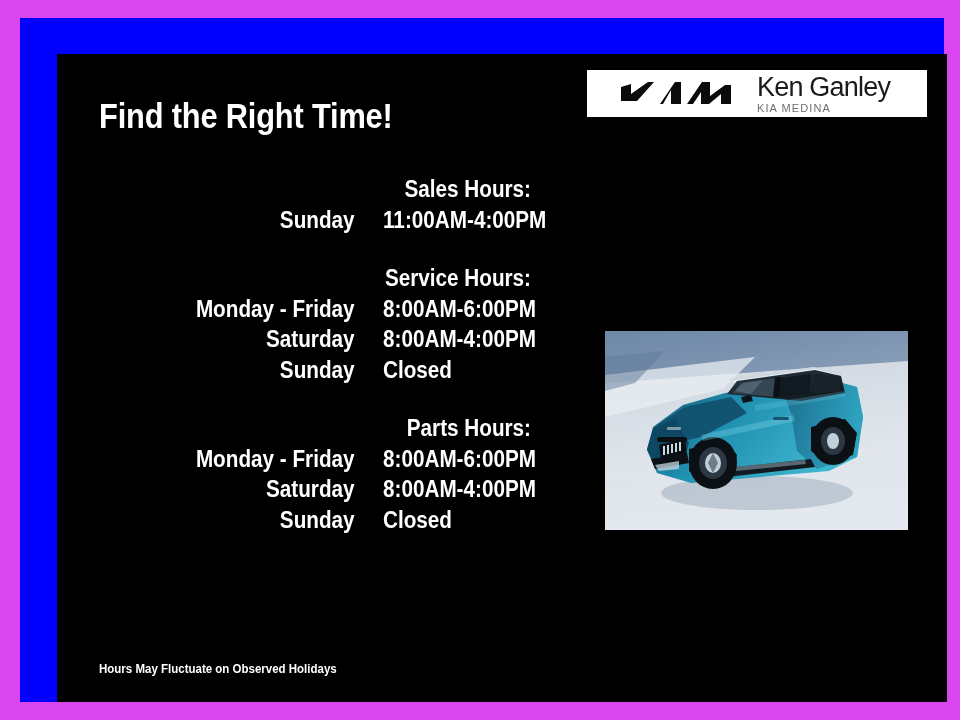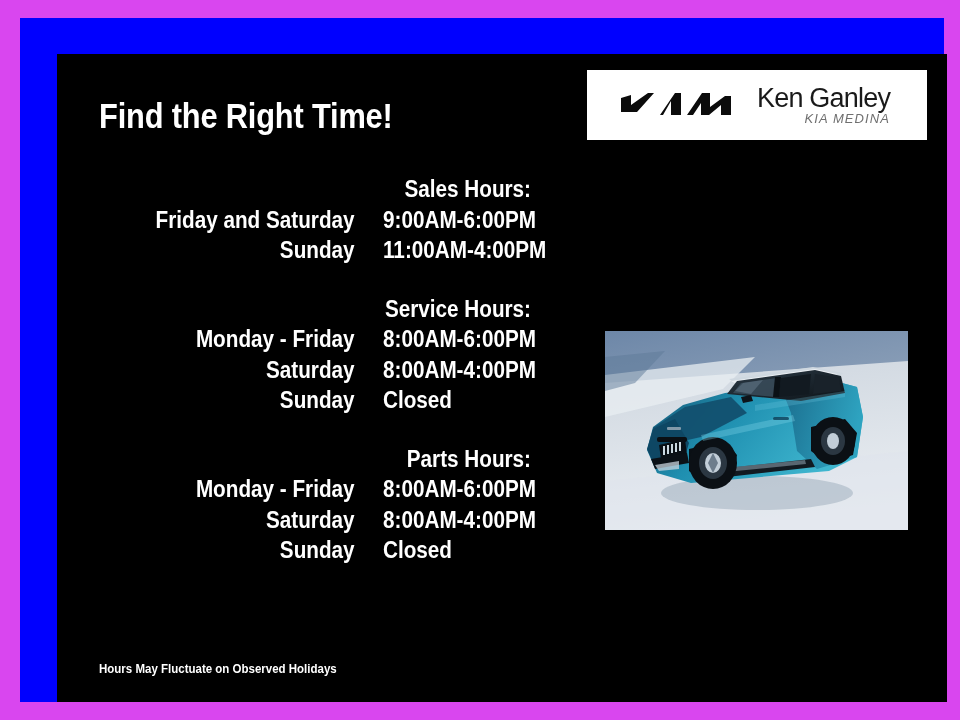--- a/index.html
+++ b/index.html
@@ -114,26 +114,25 @@
     transform-origin: left center;
     white-space: nowrap;
   }
 
   
   .logo-box {
     position: absolute;
     left: 530px;
     top: 16px;
     width: 340px;
-    height: 70px;
+    height: 47px;
     background: #ffffff;
     display: flex;
     align-items: center;
     overflow: hidden;
-    text-align: right;
   }
   .kia-mark {
     margin-left: 30px;
     width: 118px;
     height: 30px;
     flex: 0 0 118px;
   }
   .logo-text {
     margin-left: 22px;
     display: flex;
@@ -144,26 +143,25 @@
     color: #1a1a1a;
     font-size: 27px;
     font-weight: normal;
     line-height: 28px;
     letter-spacing: -0.8px;
     font-family: "Liberation Sans", sans-serif;
     white-space: nowrap;
   }
   .dealer-sub {
     color: #6f6f6f;
-    font-size: 13px;
+    font-size: 11px;
     line-height: 14px;
     letter-spacing: 1.1px;
     font-family: "Liberation Sans", sans-serif;
     white-space: nowrap;
-    font-style: italic;
   }
 
   
   .vehicle-photo {
     position: absolute;
     left: 548px;
     top: 277px;
     width: 303px;
     height: 199px;
     overflow: hidden;
@@ -196,24 +194,20 @@
           <span class="dealer-name">Ken Ganley</span>
           <span class="dealer-sub">KIA MEDINA</span>
         </span>
       </div>
 
       <div class="hours-area">
 
         <div class="hours-block">
           <div class="block-heading">Sales Hours:</div>
           <div class="hours-row">
-            <span class="day-label">Friday and Saturday</span>
-            <span class="time-value">9:00AM-6:00PM</span>
-          </div>
-          <div class="hours-row">
             <span class="day-label">Sunday</span>
             <span class="time-value">11:00AM-4:00PM</span>
           </div>
         </div>
 
         <div class="hours-block">
           <div class="block-heading">Service Hours:</div>
           <div class="hours-row">
             <span class="day-label">Monday - Friday</span>
             <span class="time-value">8:00AM-6:00PM</span>

